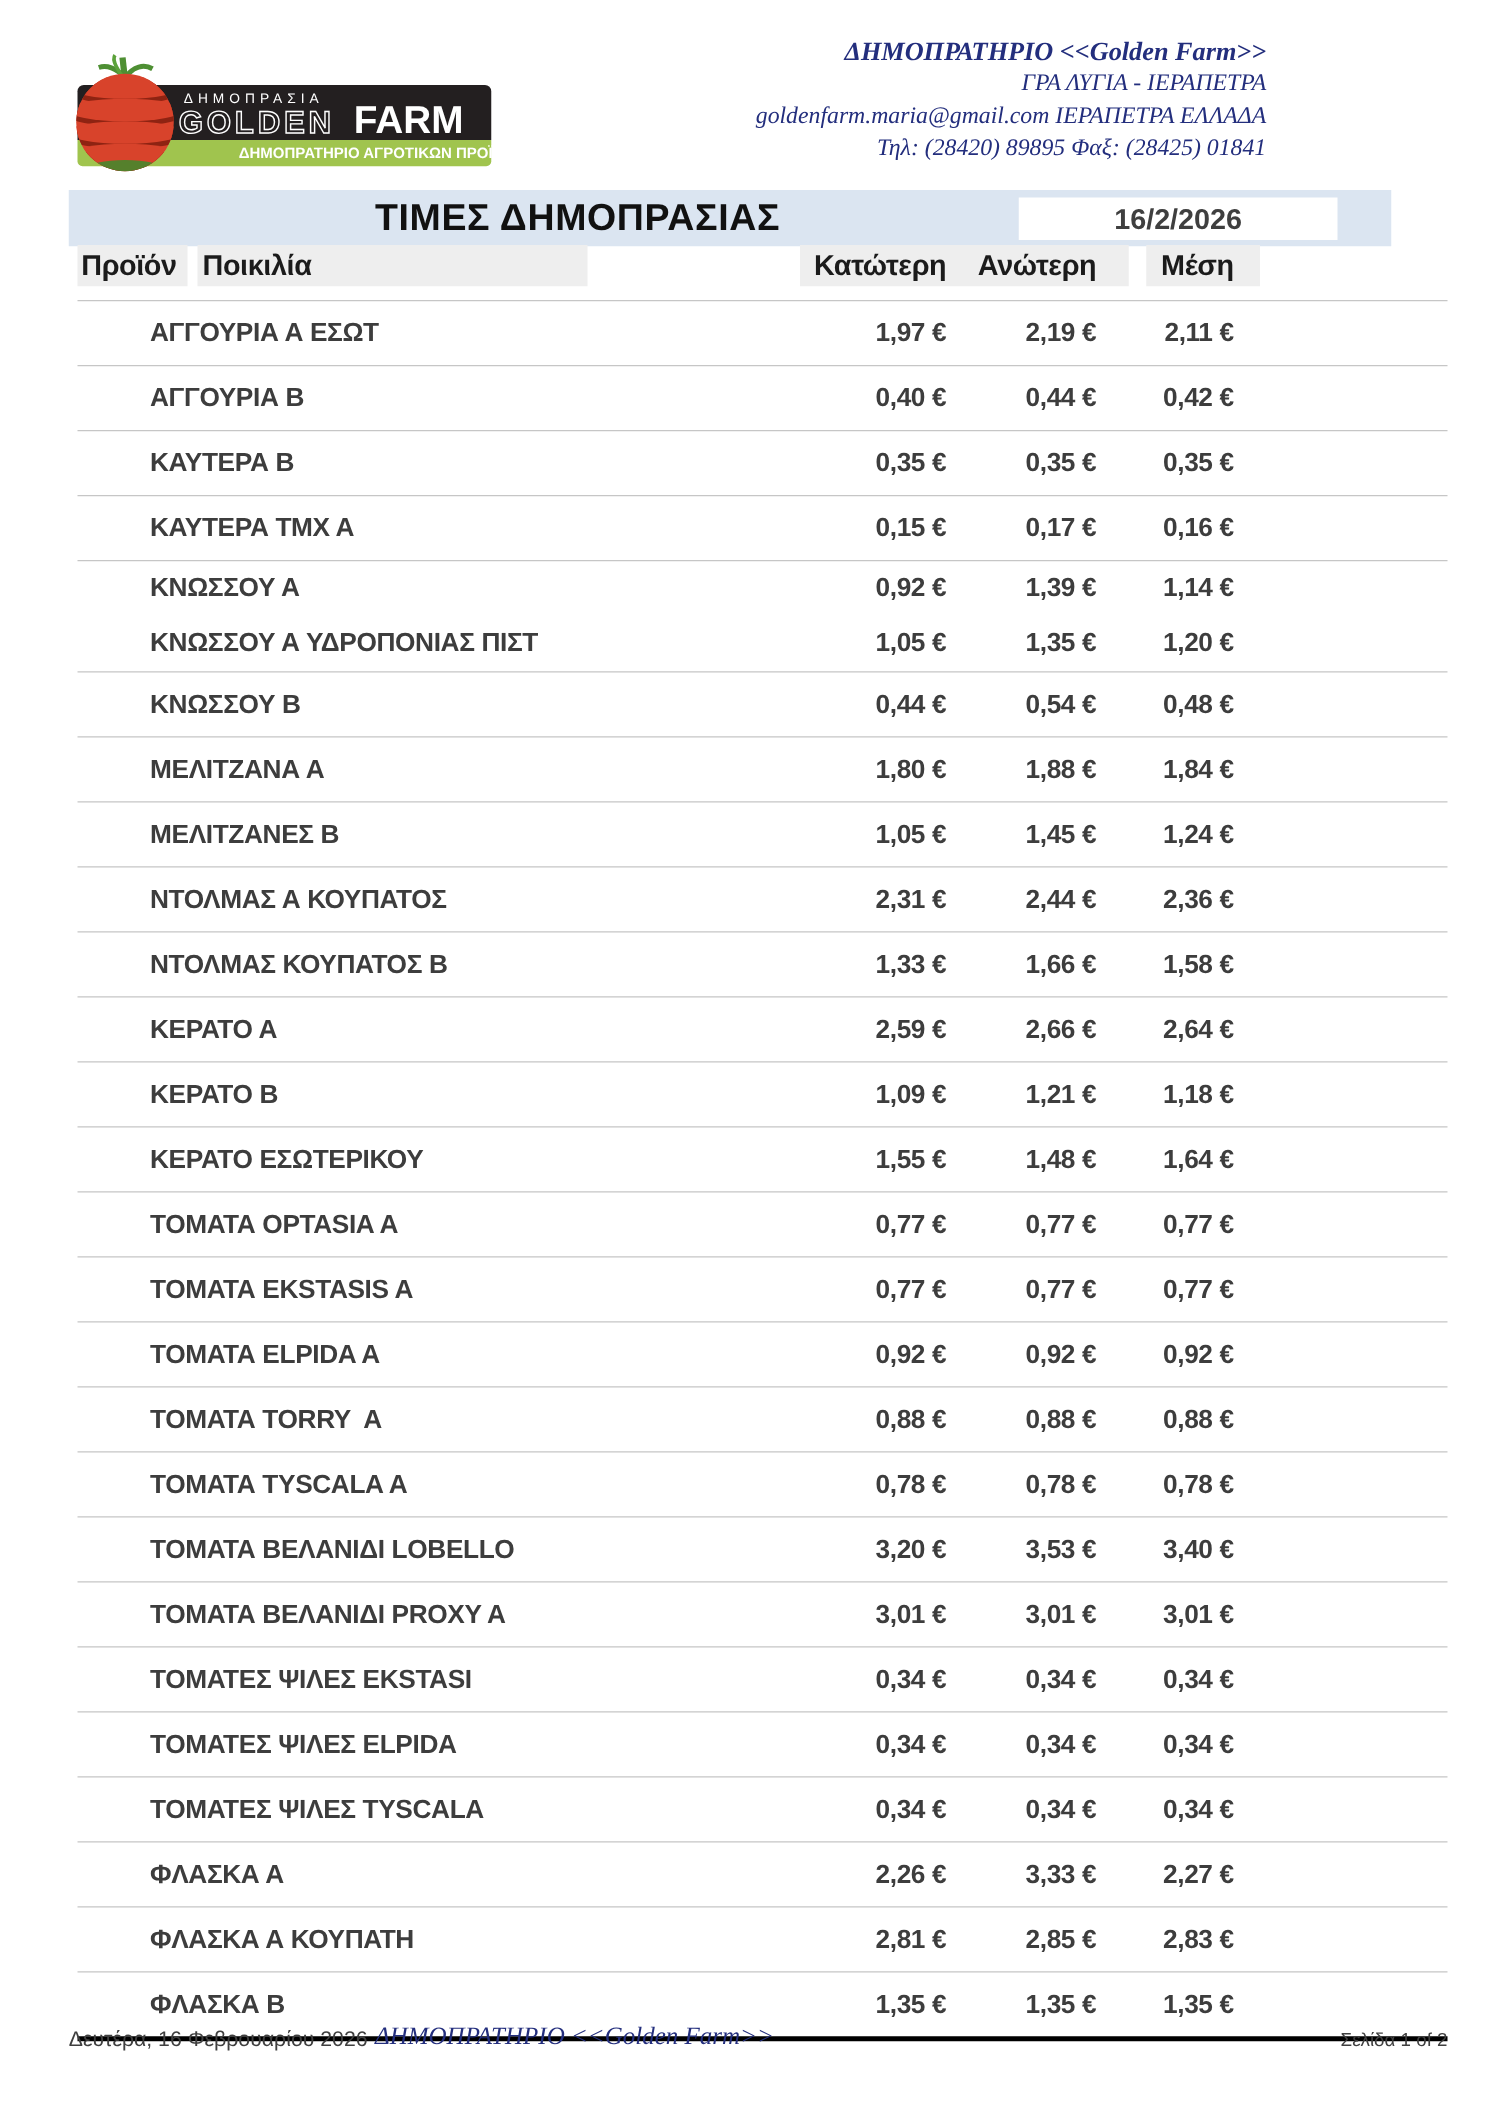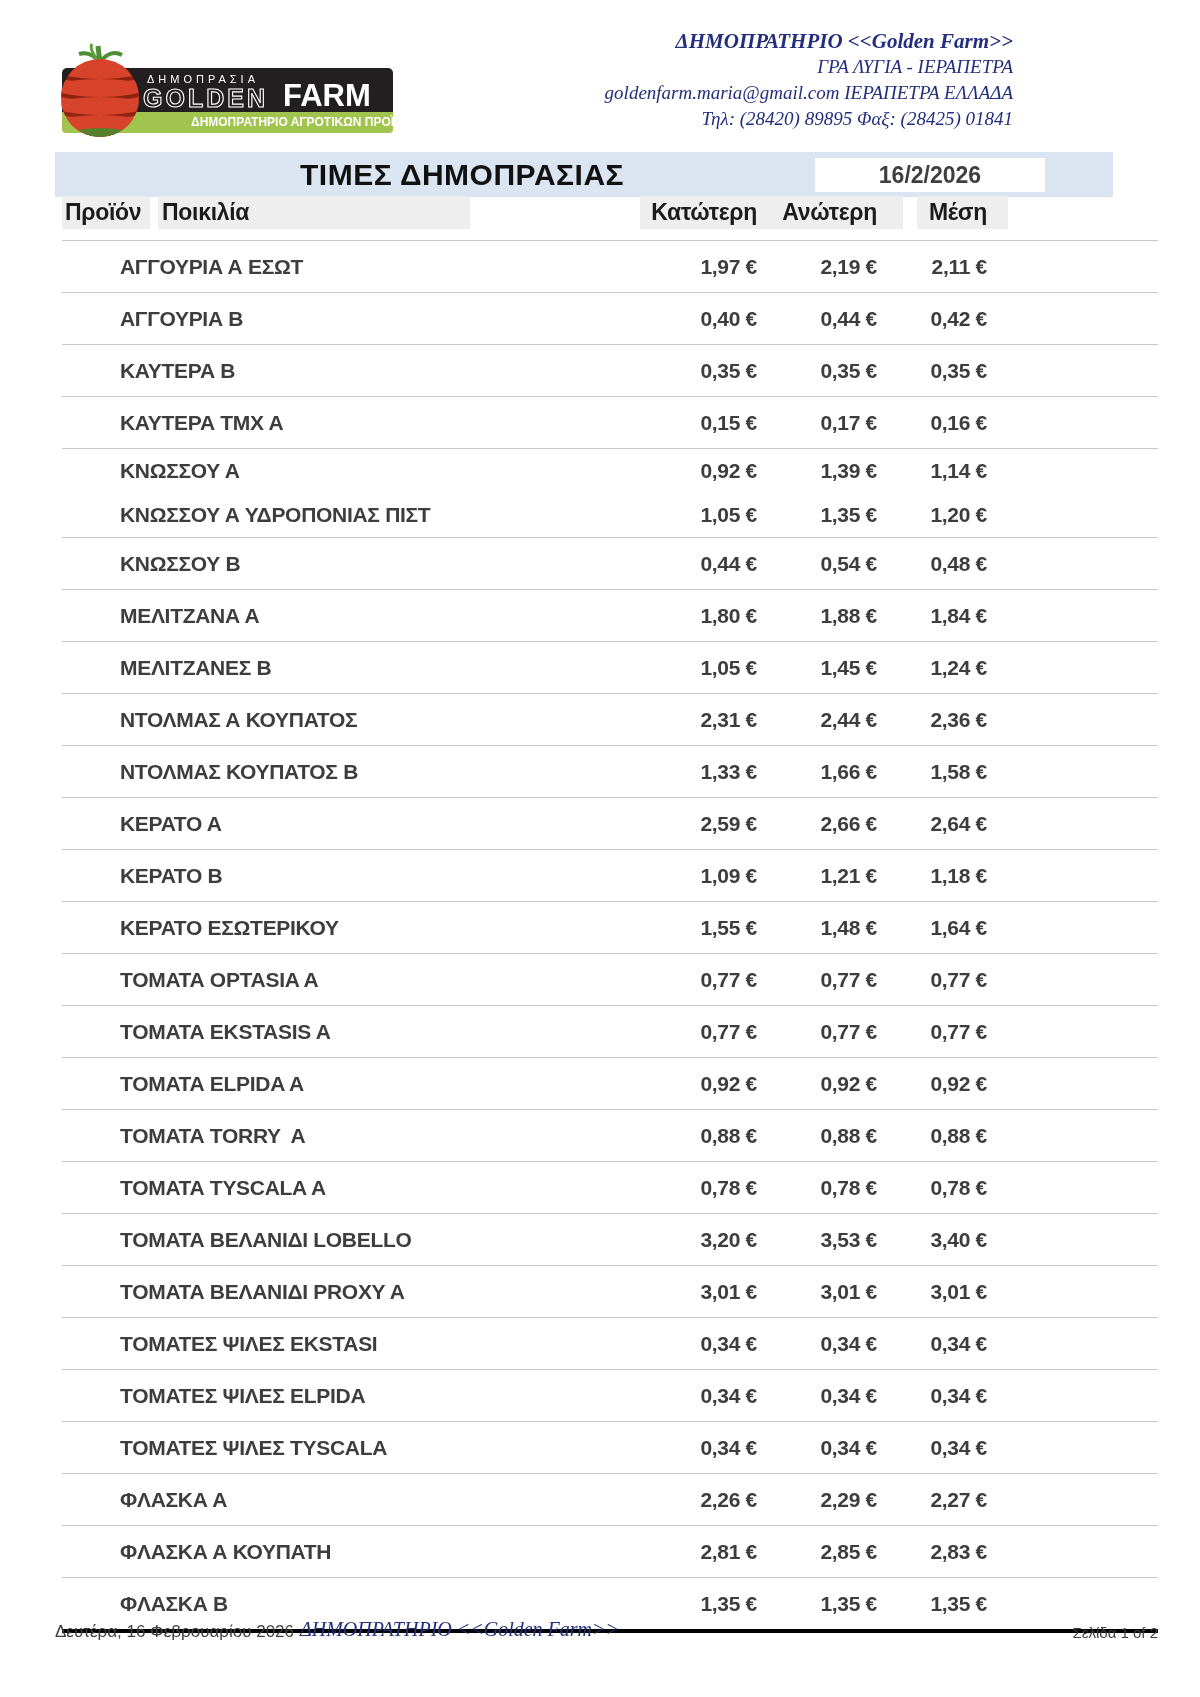--- a/index.html
+++ b/index.html
@@ -21,21 +21,21 @@
     color:#ffffff;font-size:12px;font-weight:700;white-space:nowrap;margin-left:41px;}
   .tomato{position:absolute;left:0;top:0;}
   
   .contact{position:absolute;right:187px;top:28px;text-align:right;color:#232e7d;
     font-family:"Liberation Serif","DejaVu Serif",serif;font-style:italic;line-height:26px;}
   .contact .c1{font-size:21px;font-weight:700;}
   .contact .c2,.contact .c3,.contact .c4{font-size:19px;}
   
   .title-bar{position:absolute;left:55px;top:152px;width:1030px;height:45px;background:#dbe5f1;padding-left:28px;}
   .page-title{position:absolute;left:245px;top:6px;font-size:30px;font-weight:700;color:#111111;letter-spacing:0.5px;}
-  .date-box{position:absolute;left:760px;top:6px;width:230px;height:34px;background:#ffffff;
+  .date-box{position:absolute;left:760px;top:6px;width:255px;height:34px;background:#ffffff;
     text-align:center;line-height:34px;font-size:23px;font-weight:700;color:#3f3f3f;}
   
   .col-head{position:absolute;top:196px;height:33px;background:#eeeeee;}
   .h-product{left:62px;width:88px;}
   .h-variety{left:158px;width:312px;}
   .h-prices{left:640px;width:263px;}
   .h-avg{left:917px;width:91px;}
   .head-label{position:absolute;top:196px;height:33px;line-height:33px;font-size:23px;font-weight:700;color:#1b1b1b;letter-spacing:-0.3px;}
   .hl-product{left:65px;}
   .hl-variety{left:162px;}
@@ -259,21 +259,21 @@
     </div>
       <div class="t-row">
       <span class="cell variety">ΤΟΜΑΤΕΣ ΨΙΛΕΣ TYSCALA</span>
       <span class="cell price low">0,34 €</span>
       <span class="cell price high">0,34 €</span>
       <span class="cell price avg">0,34 €</span>
     </div>
       <div class="t-row">
       <span class="cell variety">ΦΛΑΣΚΑ Α</span>
       <span class="cell price low">2,26 €</span>
-      <span class="cell price high">2,29 €</span>
+      <span class="cell price high">3,33 €</span>
       <span class="cell price avg">2,27 €</span>
     </div>
       <div class="t-row">
       <span class="cell variety">ΦΛΑΣΚΑ Α ΚΟΥΠΑΤΗ</span>
       <span class="cell price low">2,81 €</span>
       <span class="cell price high">2,85 €</span>
       <span class="cell price avg">2,83 €</span>
     </div>
       <div class="t-row">
       <span class="cell variety">ΦΛΑΣΚΑ Β</span>

